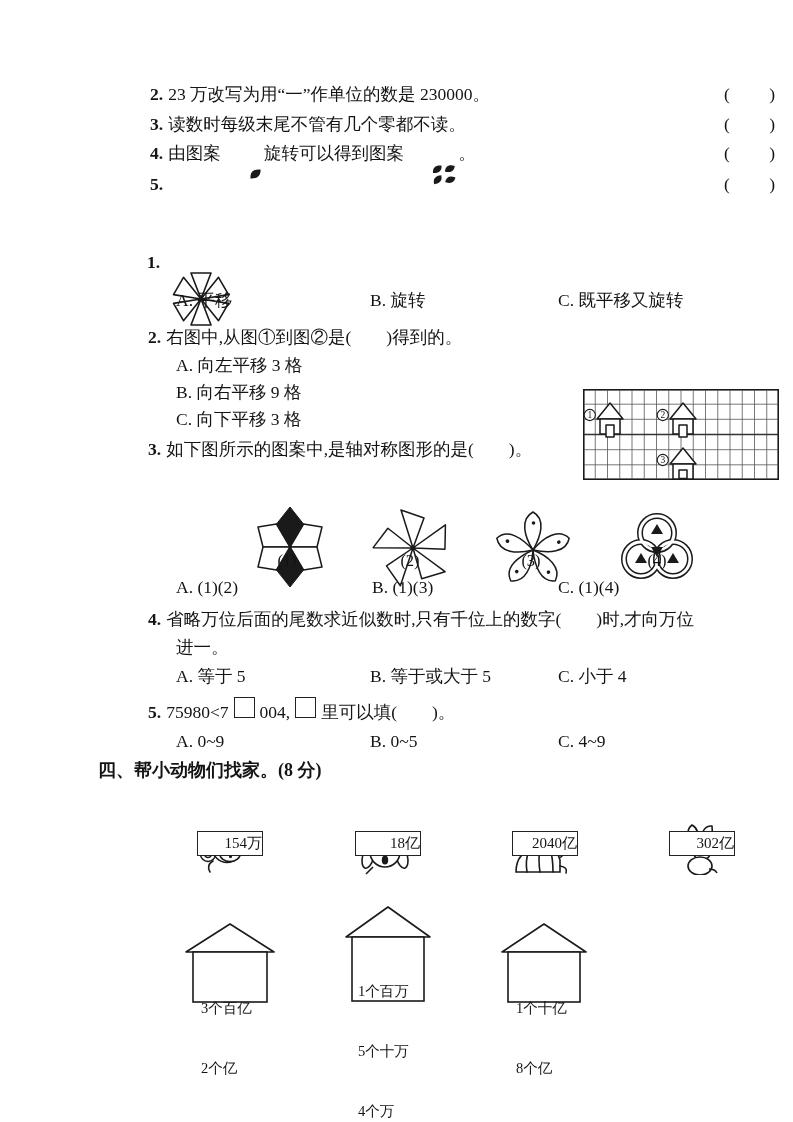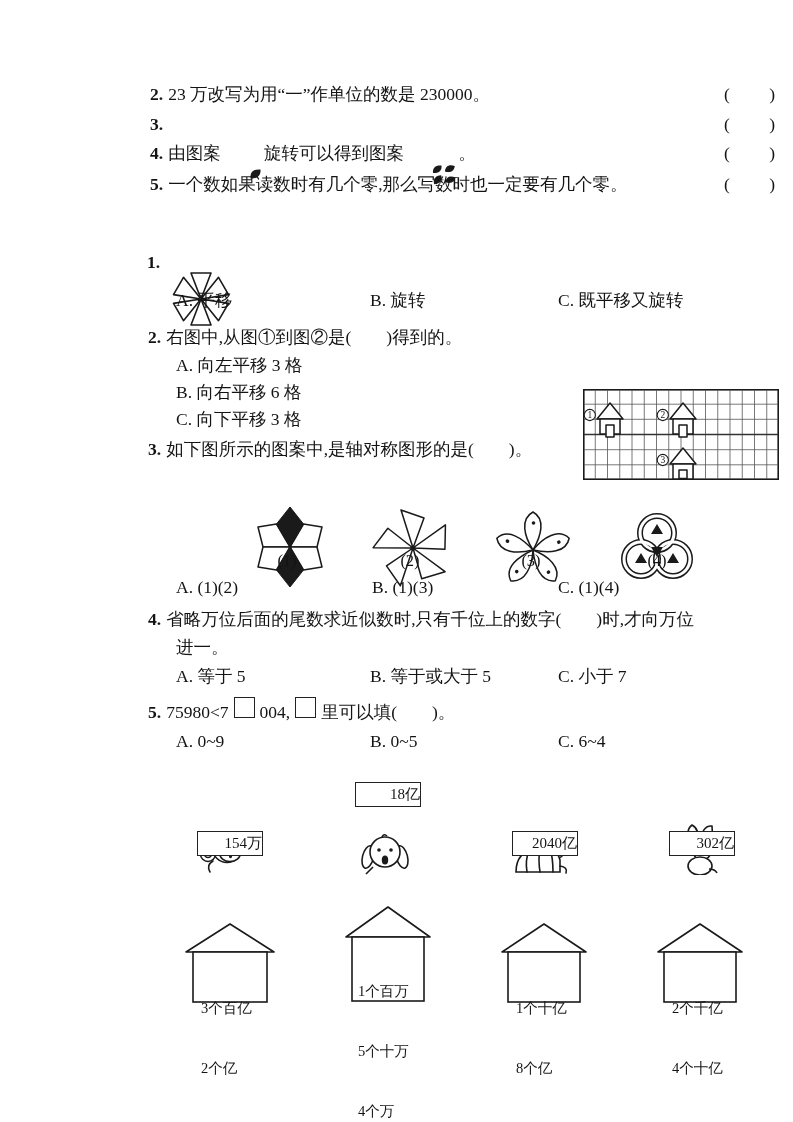--- a/index.html
+++ b/index.html
@@ -29,20 +29,21 @@
 <div class="page">
 
   <div class="abs flexrow" style="left:150px;top:84px;width:625px">
     <span class="num">2.</span>
     <span>23 万改写为用“一”作单位的数是 230000。</span>
     <span class="bracket">(         )</span>
   </div>
 
   <div class="abs flexrow" style="left:150px;top:114px;width:625px">
     <span class="num">3.</span>
+    <span>读数时每级末尾不管有几个零都不读。</span>
     <span class="bracket">(         )</span>
   </div>
 
   <div class="abs flexrow" style="left:150px;top:143px;width:625px">
     <span class="num">4.</span>
     <span>由图案</span>
     <span class="ic">
       <svg width="13" height="12" viewBox="0 0 13 12">
           <path d="M1.5,10.5 C1,4 4,1 11.5,1.5 C12,7.5 8,11 1.5,10.5 Z" fill="#1a1a1a"></path>
         </svg>
@@ -57,21 +58,20 @@
           <path d="M14,19.5 C13.5,14 16.5,11.5 22.5,12 C23,17 20,20 14,19.5 Z" transform="rotate(18 18 16)"></path>
         </g>
       </svg>
     </span>
     <span>。</span>
     <span class="bracket">(         )</span>
   </div>
 
   <div class="abs flexrow" style="left:150px;top:174px;width:625px">
     <span class="num">5.</span>
-    <span>一个数如果读数时有几个零,那么写数时也一定要有几个零。</span>
     <span class="bracket">(         )</span>
   </div>
 
 
   <span class="abs bold" style="left:147px;top:252px">1.</span>
   <div class="abs" style="left:166px;top:228px">
     <svg width="70" height="58" viewBox="0 0 70 58">
       <g fill="#fff" stroke="#1a1a1a" stroke-width="1.6" stroke-linejoin="round">
         <polygon points="35,29 25,3 45,3"></polygon>
         <polygon points="35,29 25,3 45,3" transform="rotate(60 35 29)"></polygon>
@@ -85,21 +85,21 @@
   </div>
   <span class="abs" style="left:176px;top:290px">A. 平移</span>
   <span class="abs" style="left:370px;top:290px">B. 旋转</span>
   <span class="abs" style="left:558px;top:290px">C. 既平移又旋转</span>
 
   <div class="abs flexrow" style="left:148px;top:327px">
     <span class="num">2.</span>
     <span>右图中,从图①到图②是(        )得到的。</span>
   </div>
   <span class="abs" style="left:176px;top:355px">A. 向左平移 3 格</span>
-  <span class="abs" style="left:176px;top:382px">B. 向右平移 6 格</span>
+  <span class="abs" style="left:176px;top:382px">B. 向右平移 9 格</span>
   <span class="abs" style="left:176px;top:409px">C. 向下平移 3 格</span>
 
   <div class="abs" style="left:583px;top:347px">
     <svg width="196" height="91" viewBox="0 0 196 91">
       <rect x="0.8" y="0.8" width="194.4" height="89.4" fill="#fff" stroke="#1a1a1a" stroke-width="1.6"></rect>
       <g stroke="#555" stroke-width="0.8">
         <line x1="12.25" y1="1" x2="12.25" y2="90"></line>
           <line x1="24.5" y1="1" x2="24.5" y2="90"></line>
         <line x1="36.75" y1="1" x2="36.75" y2="90"></line>
           <line x1="49" y1="1" x2="49" y2="90"></line>
@@ -237,34 +237,35 @@
   <span class="abs" style="left:372px;top:577px">B. (1)(3)</span>
   <span class="abs" style="left:558px;top:577px">C. (1)(4)</span>
 
   <div class="abs flexrow" style="left:148px;top:609px">
     <span class="num">4.</span>
     <span>省略万位后面的尾数求近似数时,只有千位上的数字(        )时,才向万位</span>
   </div>
   <span class="abs" style="left:176px;top:637px">进一。</span>
   <span class="abs" style="left:176px;top:666px">A. 等于 5</span>
   <span class="abs" style="left:370px;top:666px">B. 等于或大于 5</span>
-  <span class="abs" style="left:558px;top:666px">C. 小于 7</span>
+  <span class="abs" style="left:558px;top:666px">C. 小于 4</span>
 
   <div class="abs flexrow" style="left:148px;top:697px">
     <span class="num">5.</span>
     <span>75980&lt;7</span>
     <span class="blank-box"></span>
     <span>004,</span>
     <span class="blank-box"></span>
     <span>里可以填(        )。</span>
   </div>
   <span class="abs" style="left:176px;top:731px">A. 0~9</span>
   <span class="abs" style="left:370px;top:731px">B. 0~5</span>
-  <span class="abs" style="left:558px;top:731px">C. 6~4</span>
-
+  <span class="abs" style="left:558px;top:731px">C. 4~9</span>
+
+  <div class="abs sec-title" style="left:98px;top:760px">四、帮小动物们找家。(8 分)</div>
 
   <div class="abs" style="left:198px;top:787px">
     <svg width="56" height="46" viewBox="0 0 56 46">
       <g fill="#fff" stroke="#1a1a1a" stroke-width="1.6" stroke-linecap="round">
         <circle cx="10" cy="25" r="7.5"></circle>
           <circle cx="10" cy="25" r="3.5"></circle>
         <circle cx="29" cy="19" r="14.5"></circle>
         <ellipse cx="32" cy="24" rx="10.5" ry="8.5"></ellipse>
         <path d="M21,9 q3,-4 6,-1" fill="none"></path>
           <path d="M29,7 q3,-3 6,0" fill="none"></path>
@@ -314,21 +315,21 @@
         <path d="M24,20 Q26,2 36,3 Q38,12 28,22 Z"></path>
         <circle cx="26" cy="28" r="9"></circle>
         <ellipse cx="24" cy="43" rx="12" ry="9"></ellipse>
         <path d="M33,46 q6,0 8,4" fill="none"></path>
       </g>
       <circle cx="30" cy="26" r="1.6" fill="#1a1a1a"></circle>
     </svg>
   </div>
 
   <div class="sign" style="left:197px;top:831px">154万</div>
-  <div class="sign" style="left:355px;top:782px">18亿</div>
+  <div class="sign" style="left:355px;top:831px">18亿</div>
   <div class="sign" style="left:512px;top:831px">2040亿</div>
   <div class="sign" style="left:669px;top:831px">302亿</div>
 
   <div class="house" style="left:184px;top:920px;width:92px;height:84px">
     <svg width="92" height="84" viewBox="0 0 92 84">
       <polygon points="2,32 46,4 90,32" fill="#fff" stroke="#1a1a1a" stroke-width="1.6" stroke-linejoin="round"></polygon>
       <rect x="9" y="32" width="74" height="50" fill="#fff" stroke="#1a1a1a" stroke-width="1.6"></rect>
     </svg>
     <div class="lines" style="left:17px;top:38px">
       <span>3个百亿</span>
@@ -352,24 +353,14 @@
     <svg width="88" height="84" viewBox="0 0 88 84">
       <polygon points="2,32 44,4 86,32" fill="#fff" stroke="#1a1a1a" stroke-width="1.6" stroke-linejoin="round"></polygon>
       <rect x="8" y="32" width="72" height="50" fill="#fff" stroke="#1a1a1a" stroke-width="1.6"></rect>
     </svg>
     <div class="lines" style="left:16px;top:38px">
       <span>1个十亿</span>
       <span>8个亿</span>
     </div>
   </div>
 
-  <div class="house" style="left:656px;top:920px;width:88px;height:84px">
-    <svg width="88" height="84" viewBox="0 0 88 84">
-      <polygon points="2,32 44,4 86,32" fill="#fff" stroke="#1a1a1a" stroke-width="1.6" stroke-linejoin="round"></polygon>
-      <rect x="8" y="32" width="72" height="50" fill="#fff" stroke="#1a1a1a" stroke-width="1.6"></rect>
-    </svg>
-    <div class="lines" style="left:16px;top:38px">
-      <span>2个千亿</span>
-      <span>4个十亿</span>
-    </div>
-  </div>
 
 </div>
 
 </body></html>

